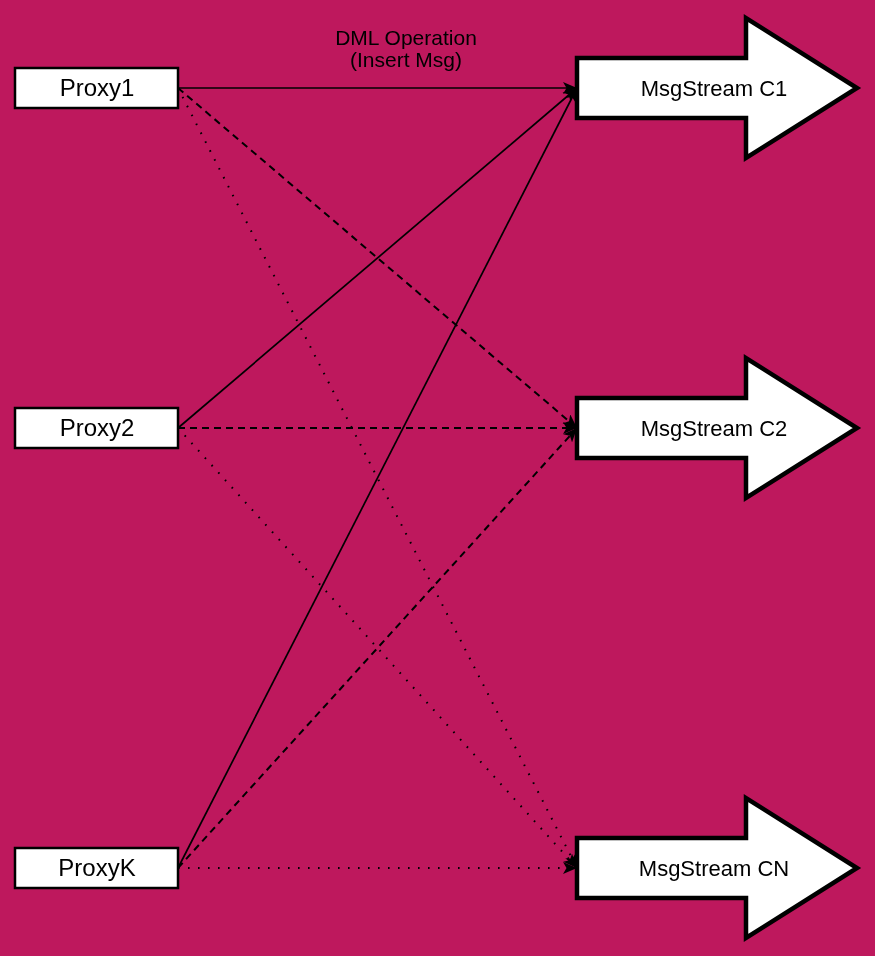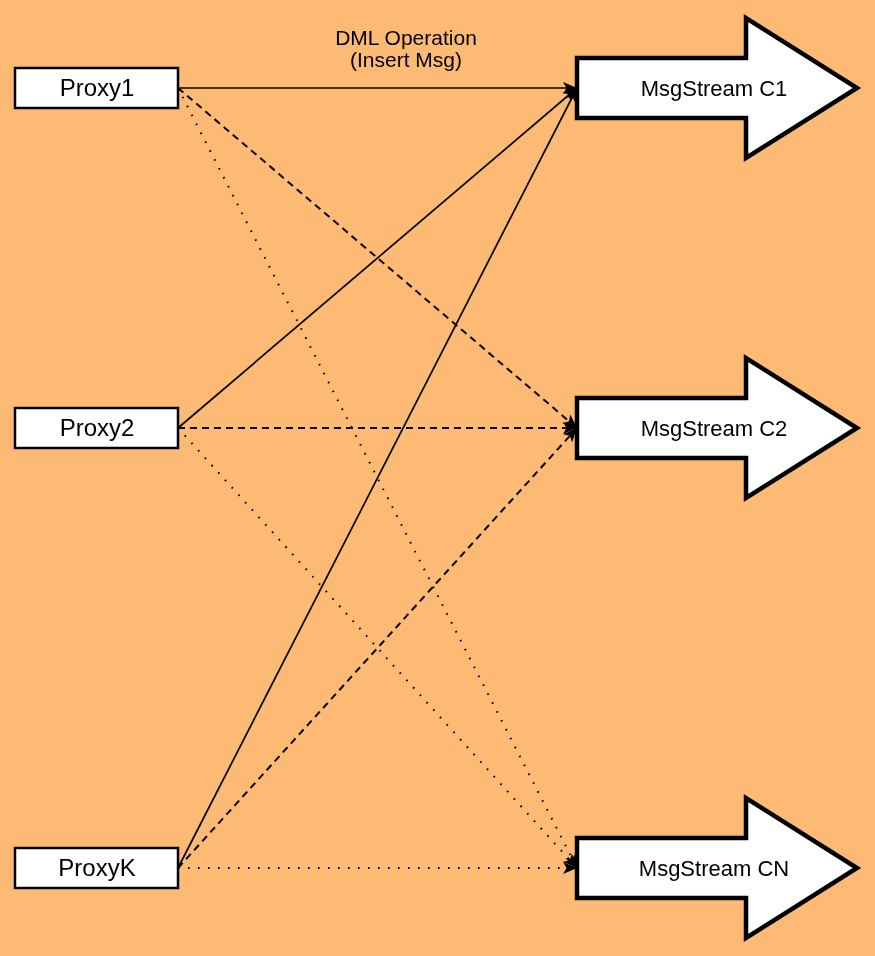--- a/index.html
+++ b/index.html
@@ -4,21 +4,21 @@
 <style>
   html, body {
     margin: 0;
     padding: 0;
     background: #ffffff;
   }
   .canvas {
     width: 875px;
     height: 956px;
     position: relative;
-    background: #fdba74;
+    background: #be185d;
     overflow: hidden;
   }
   svg {
     display: block;
     font-family: "Liberation Sans", sans-serif;
   }
   .node-box {
     fill: #ffffff;
     stroke: #000000;
     stroke-width: 2.5;

